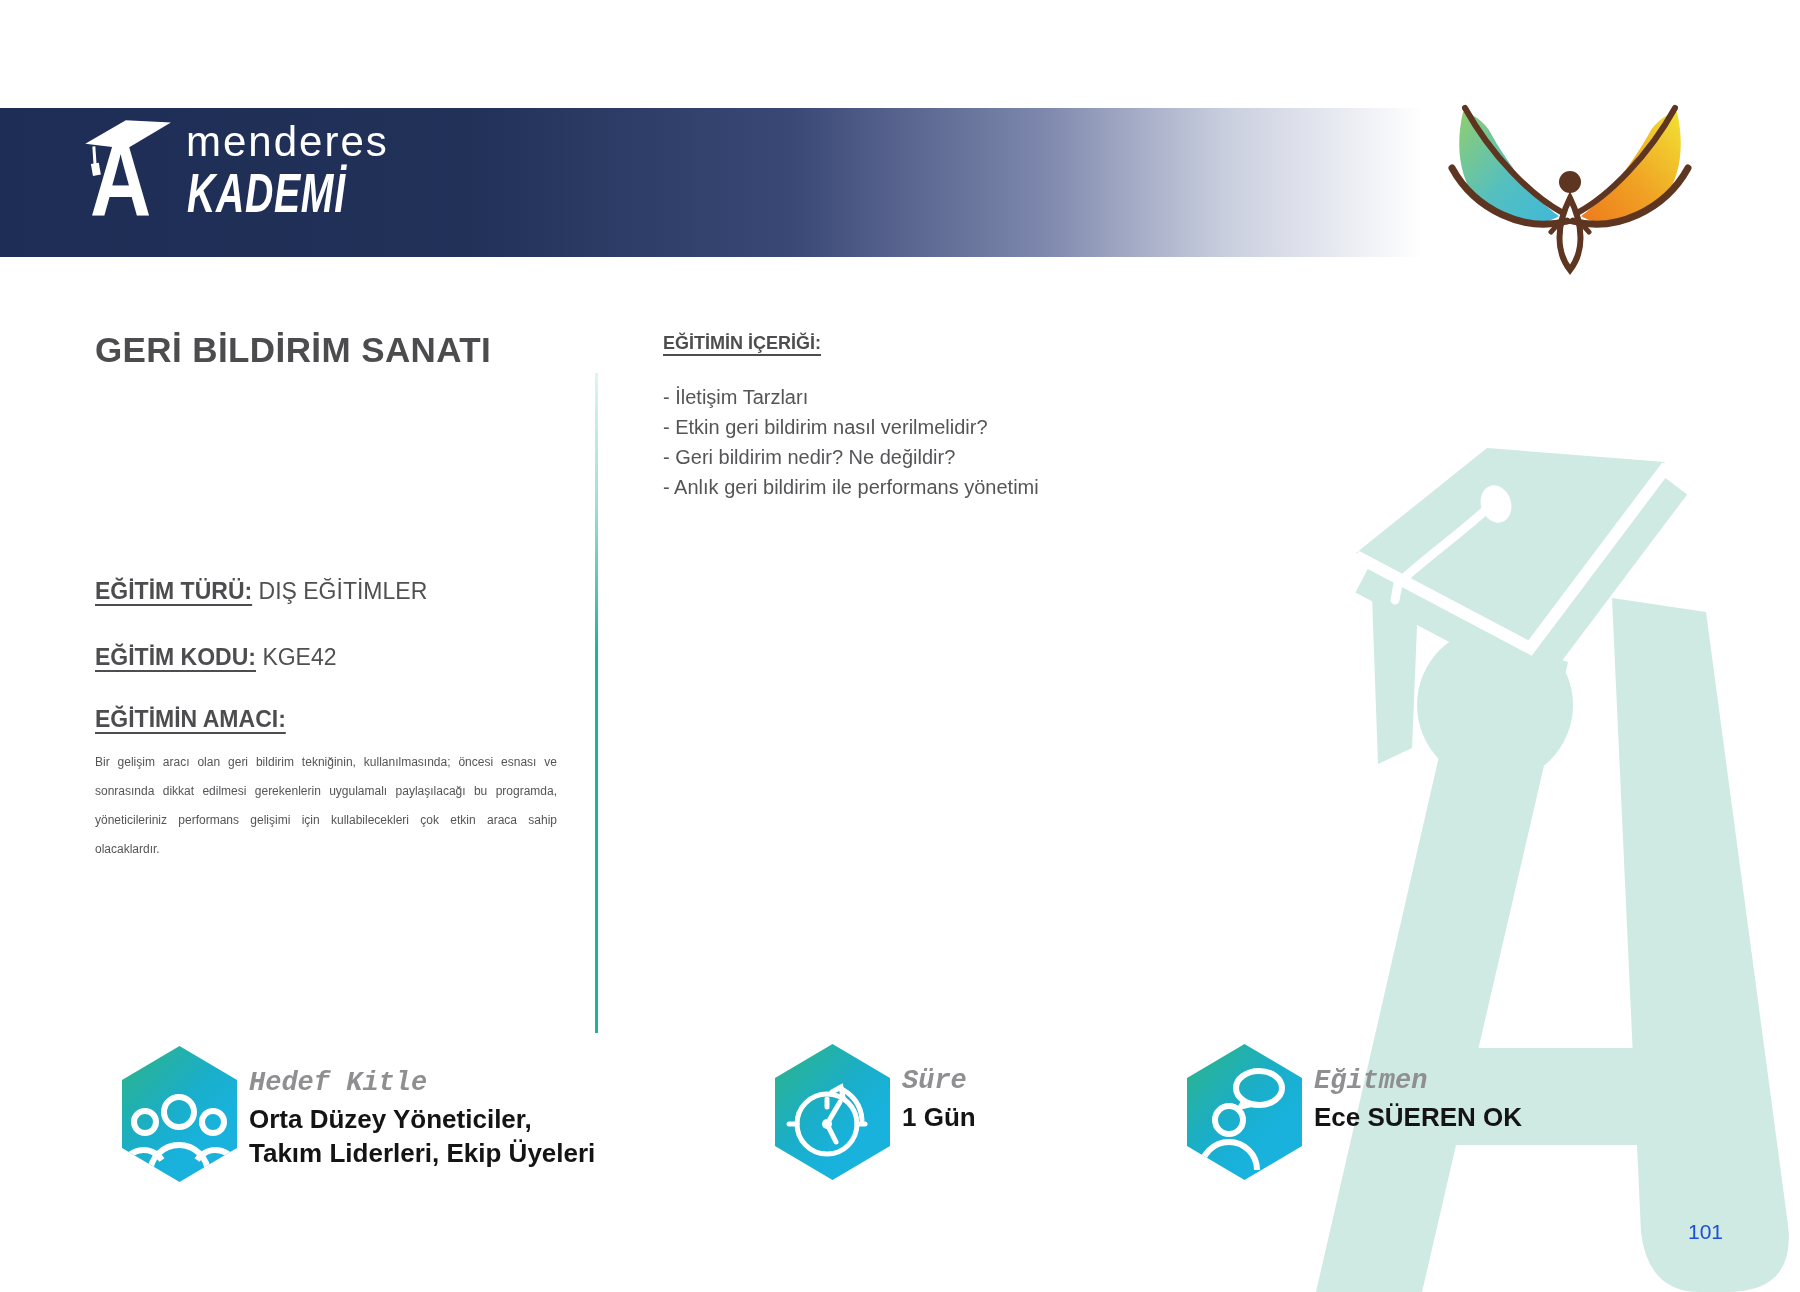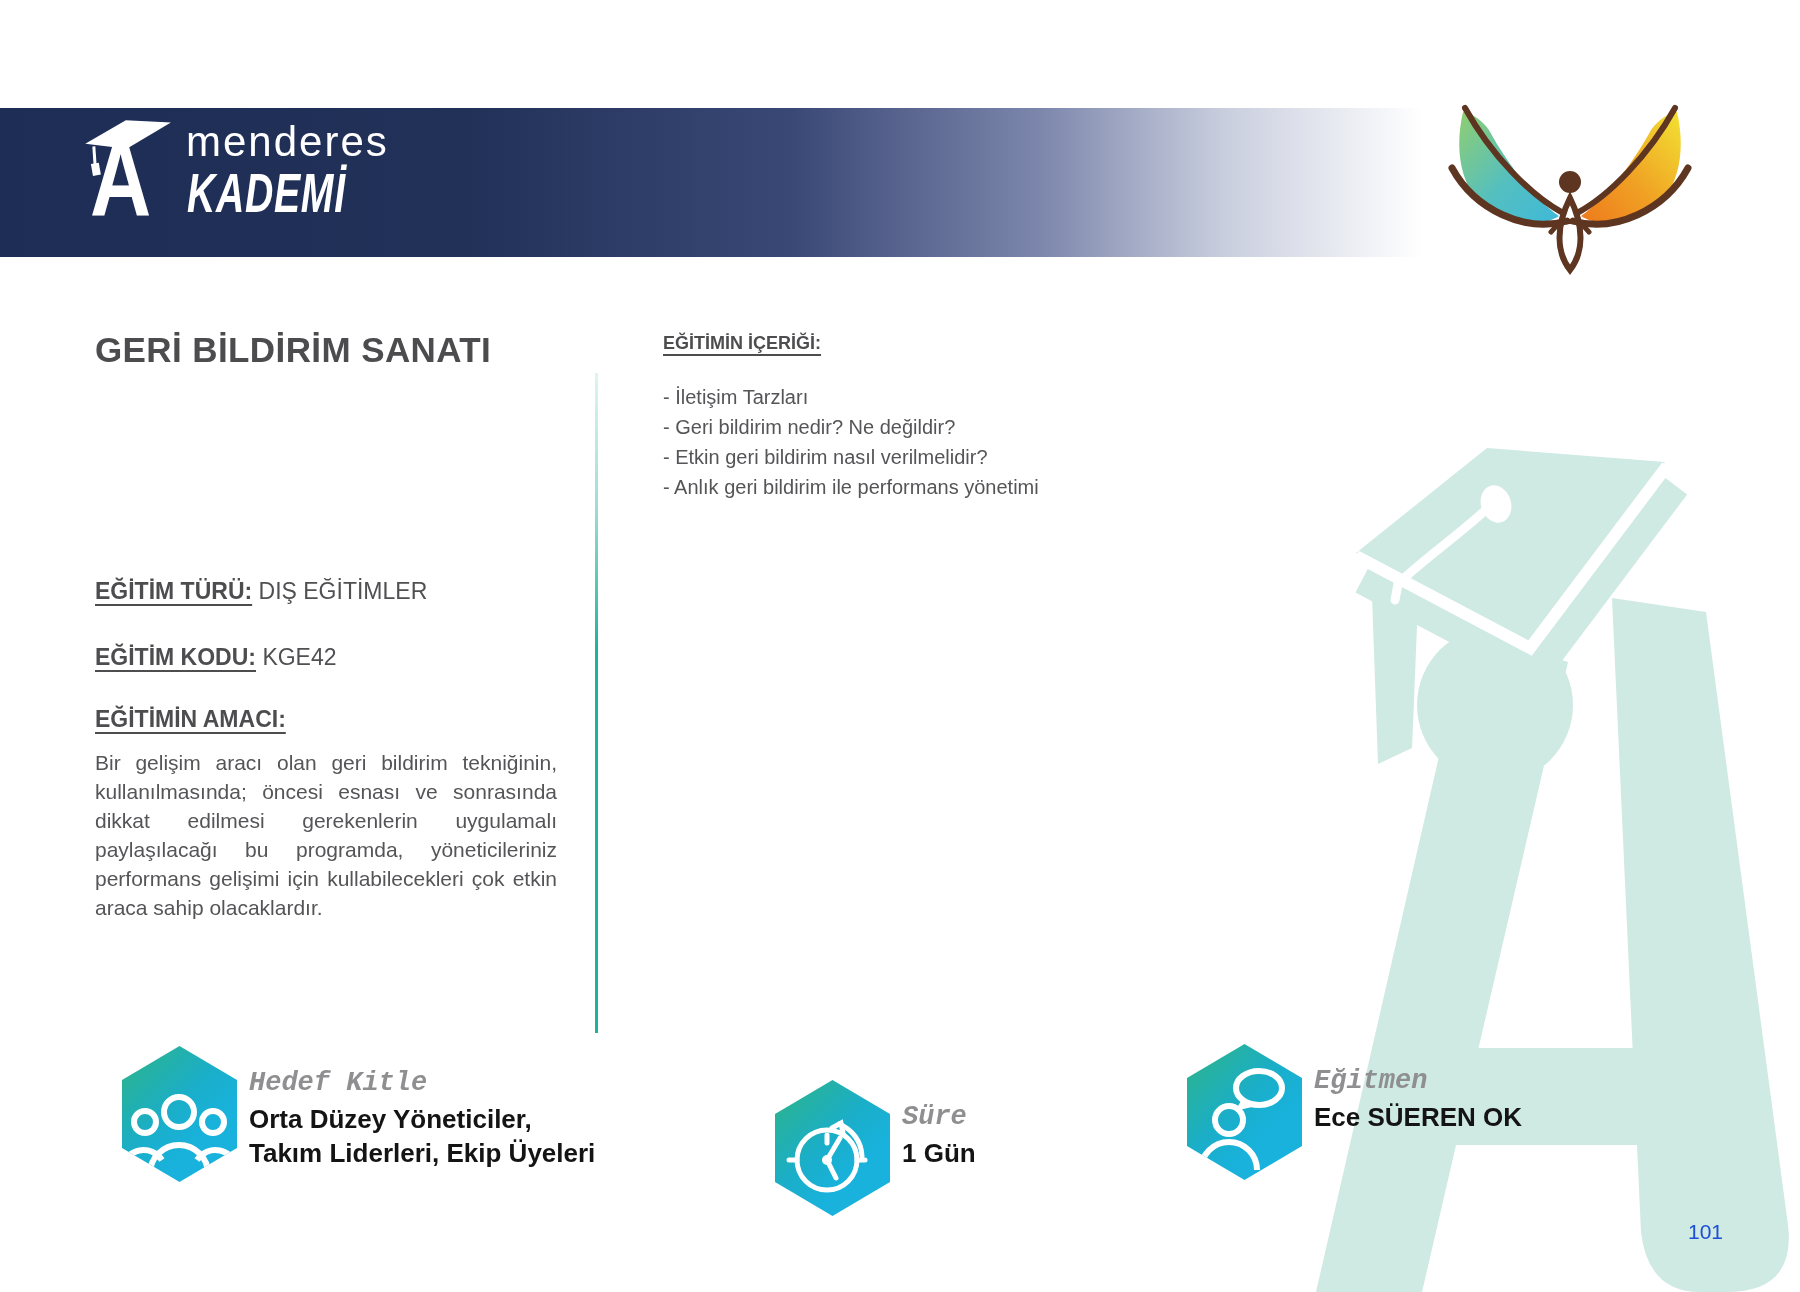--- a/index.html
+++ b/index.html
@@ -27,27 +27,27 @@
   .content-col { position:absolute; left:663px; top:333px; z-index:3; }
   .content-heading { font-size:18px; font-weight:700; color:#4d4d4f; text-decoration:underline; text-underline-offset:5px; text-decoration-thickness:2px; }
   .content-list { margin-top:28px; font-size:20px; color:#555558; line-height:30px; }
 
   .divider { position:absolute; left:595px; top:373px; width:3px; height:660px; z-index:1;
     background:linear-gradient(180deg, rgba(41,181,162,.15) 0%, rgba(41,181,162,.45) 20%, #1cb39e 42%, #1cb39e 100%); }
 
   .field-row { position:absolute; left:95px; font-size:23px; color:#505053; z-index:3; }
   .field-label { font-weight:700; color:#4d4d4f; text-decoration:underline; text-underline-offset:5px; text-decoration-thickness:2px; }
   .row-type { top:578px;text-align:center; } .row-code { top:644px; } .row-purpose { top:706px; }
-  .purpose-text { position:absolute; left:95px; top:748px; width:462px; font-size:21px; line-height:29px;
+  .purpose-text { position:absolute; left:95px; top:748px; width:462px; font-size:12px; line-height:29px;
     color:#555558; text-align:justify; z-index:3; }
 
   
   .info { position:absolute; display:flex; z-index:3; }
   .info-audience { left:122px; top:1046px; }
-  .info-duration { left:775px; top:1080px;justify-content:flex-end; }
+  .info-duration { left:775px; top:1044px;justify-content:flex-end; }
   .info-trainer  { left:1187px; top:1044px; }
   .hexagon { position:relative; width:115px; height:136px; flex:0 0 115px;
     background:linear-gradient(135deg,#2eb485 0%,#1aaeC9 45%,#18b2dd 70%);
     clip-path:polygon(50% 0%, 100% 25%, 100% 75%, 50% 100%, 0% 75%, 0% 25%); }
   .hexagon svg { position:absolute; }
   .info-text { margin-left:12px; padding-top:22px; white-space:nowrap; }
   .info-label { font-size:27px; font-weight:700; font-style:italic; color:#8f8f91;font-family:Liberation Mono, monospace; }
   .info-value { font-size:26px; font-weight:700; color:#141414; line-height:34px; margin-top:4px; }
 
   .page-number { position:absolute; left:1688px; top:1220px; font-size:21px; color:#1d4ed8; z-index:3; }
@@ -120,22 +120,22 @@
   </svg>
 
   <h1 class="course-title">GERİ BİLDİRİM SANATI</h1>
 
   <div class="divider"></div>
 
   <div class="content-col">
     <div class="content-heading">EĞİTİMİN İÇERİĞİ:</div>
     <div class="content-list">
       <div>- İletişim Tarzları</div>
+      <div>- Etkin geri bildirim nasıl verilmelidir?</div>
       <div>- Geri bildirim nedir? Ne değildir?</div>
-      <div>- Etkin geri bildirim nasıl verilmelidir?</div>
       <div>- Anlık geri bildirim ile performans yönetimi</div>
     </div>
   </div>
 
   <div class="field-row row-type">
     <span class="field-label">EĞİTİM TÜRÜ:</span>
     <span>DIŞ EĞİTİMLER</span>
   </div>
 
   <div class="field-row row-code">

